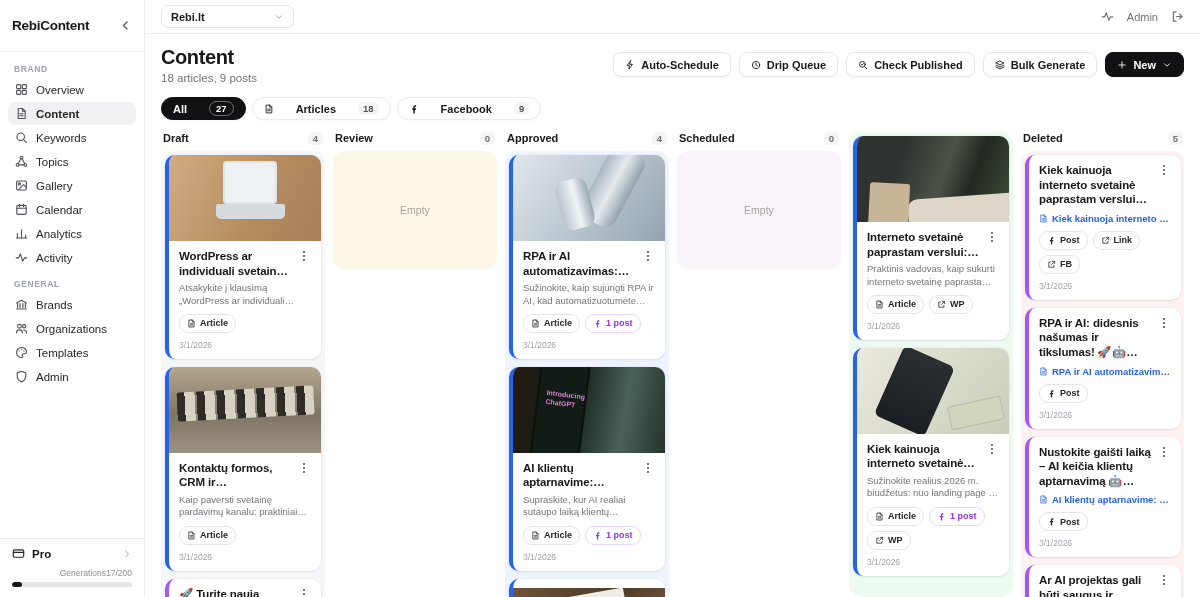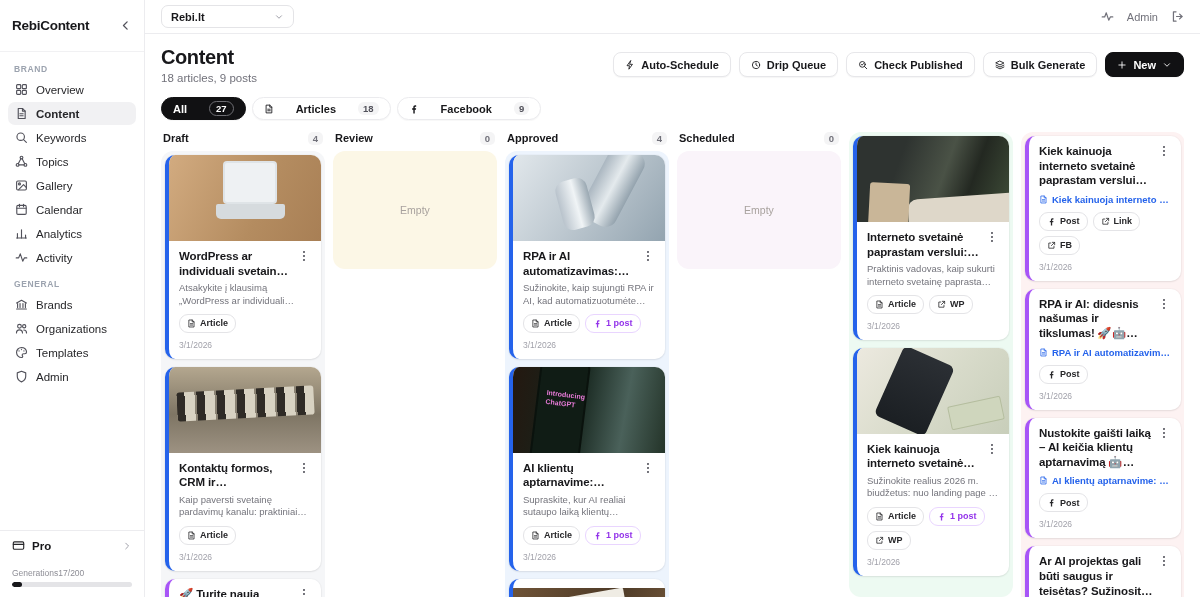--- a/index.html
+++ b/index.html
@@ -15,21 +15,21 @@
   .sb-item{display:flex;align-items:center;gap:8px;padding:5px 7px;border-radius:7px;font-size:11.5px;color:#27272a;cursor:pointer;margin-bottom:1px}
   .sb-item.active{background:#f1f1f3;font-weight:700}
   .sb-item .icon{color:#52525b}
   .icon{display:inline-flex;width:13px;height:13px;flex:none}
   .icon svg{width:100%;height:100%}
   .icon.sm{width:10px;height:10px}
   .icon.xs{width:9px;height:9px}
   .sb-pro{border-top:1px solid #ececef;padding:8px 12px 10px}
   .pro-row{display:flex;align-items:center;gap:7px;font-size:11.5px;font-weight:700;cursor:pointer}
   .pro-row .chev{margin-left:auto;color:#a1a1aa}
-  .pro-meter-row{display:flex;justify-content:flex-start;color:#8e8e96;font-size:8.5px;margin-top:16px}
+  .pro-meter-row{display:flex;justify-content:flex-end;color:#8e8e96;font-size:8.5px;margin-top:8px}
   .pro-bar{height:5px;background:#e4e4e7;border-radius:3px;margin-top:4px;overflow:hidden}
   .pro-fill{height:100%;background:#18181b;border-radius:3px}
   
   .main{flex:1;display:flex;flex-direction:column;min-width:0}
   .topbar{height:33px;min-height:33px;border-bottom:1px solid #ececef;display:flex;align-items:center;justify-content:space-between;padding:0 16px}
   .brand-select{display:flex;align-items:center;justify-content:space-between;width:133px;height:23px;border:1px solid #e4e4e7;border-radius:7px;background:#fff;font-size:11px;font-weight:700;padding:8px 9px;cursor:pointer;color:#18181b;font-family:inherit}
   .brand-select .chev{color:#a1a1aa}
   .topbar-right{display:flex;align-items:center;gap:13px;color:#71717a}
   .topbar-right .user{font-size:11px;cursor:pointer}
   .topbar-right .icon{cursor:pointer}
@@ -633,20 +633,24 @@
                       </span>
                       <span>WP</span>
                     </span>
                   </div>
                   <div class="card-date">3/1/2026</div>
                 </div>
               </div>
             </div>
           </div>
           <div class="col">
+            <div class="col-head">
+              <span class="col-name">Deleted</span>
+              <span class="col-count">5</span>
+            </div>
             <div class="col-body" style="background: rgb(253, 242, 242);">
               <div class="card" style="border-left-color: rgb(168, 85, 247);">
                 <div class="card-pad">
                   <div class="card-title-row">
                     <div class="card-title c3">Kiek kainuoja interneto svetainė paprastam verslui 2026 m.? 🤯 Biudžetas nuo landing page iki...</div>
                     <span class="icon kebab">
                       <svg viewBox="0 0 16 16">
                         <circle cx="8" cy="3.4" r="1.2" fill="currentColor"></circle>
                         <circle cx="8" cy="8" r="1.2" fill="currentColor"></circle>
                         <circle cx="8" cy="12.6" r="1.2" fill="currentColor"></circle>

